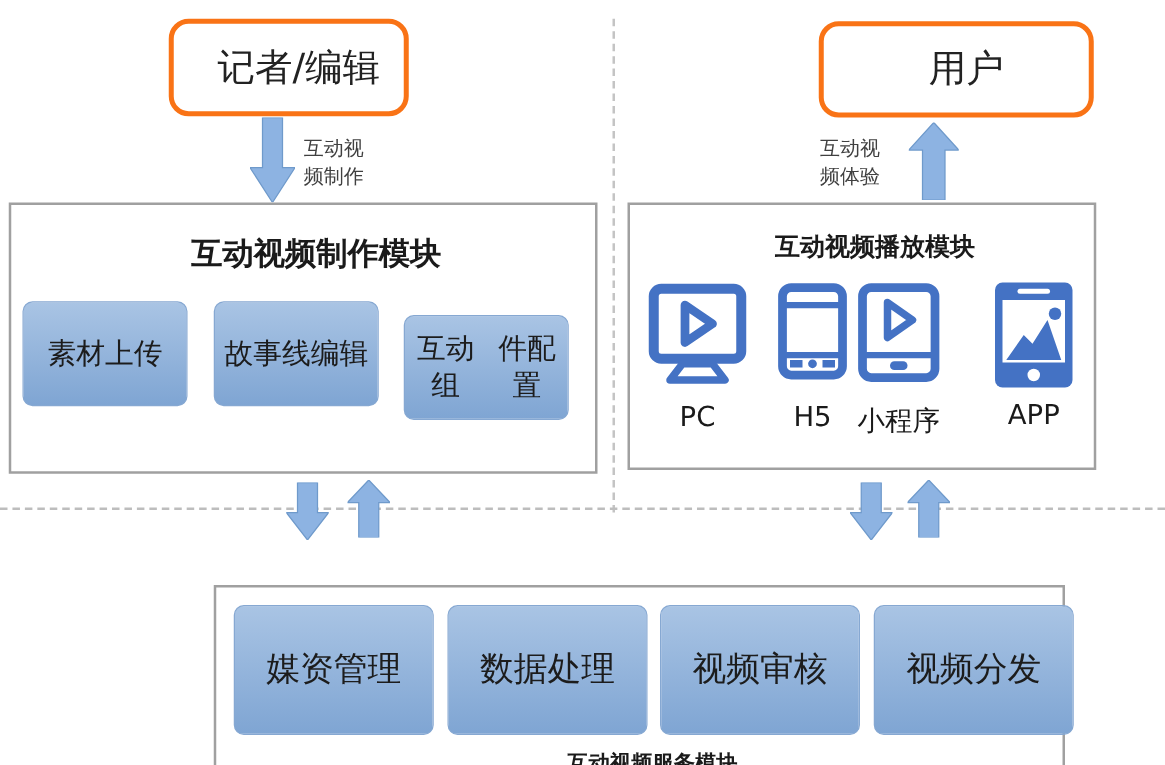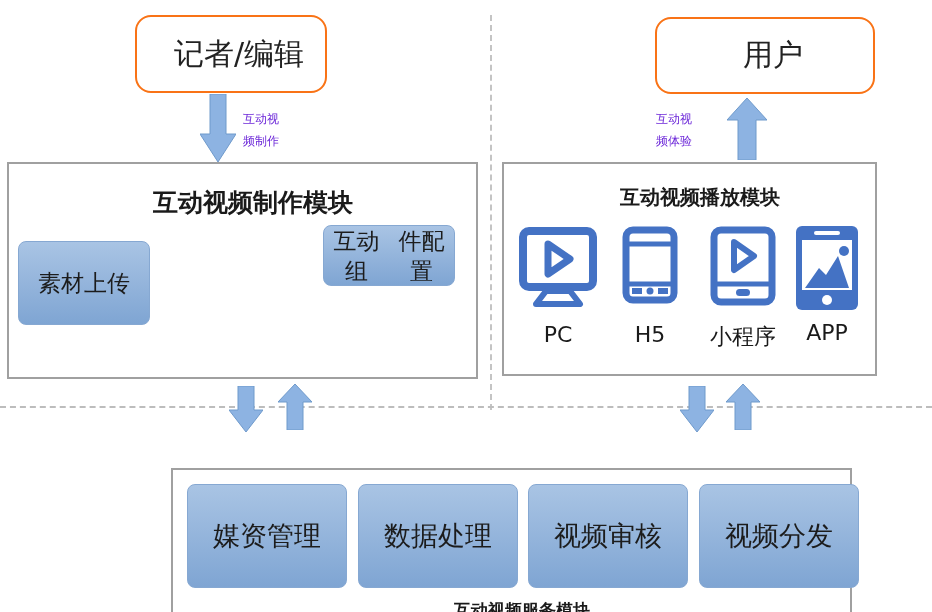--- a/index.html
+++ b/index.html
@@ -1,21 +1,21 @@
 <!DOCTYPE html>
 <html><head>
   <meta charset="utf-8">
   <style>
     html, body { margin: 0; padding: 0; background: #ffffff; }
     body { width: 932px; height: 612px; position: relative; overflow: hidden;
            font-family: "DejaVu Sans", "Liberation Sans", sans-serif; color: #1a1a1a; }
     .abs { position: absolute; }
 
     
-    .actor { position: absolute; border: 2px solid #f97316; border-radius: 16px; background: #fff;
+    .actor { position: absolute; border: 4px solid #f97316; border-radius: 16px; background: #fff;
              display: flex; align-items: center; justify-content: center; font-size: 30px; color: #222; box-sizing: border-box; padding-left: 16px; }
     #actor-editor { left: 135px; top: 15px; width: 192px; height: 78px; }
     #actor-user   { left: 655px; top: 17px; width: 220px; height: 77px; }
 
     
     .panel { position: absolute; border: 2px solid #a0a0a0; background: #fff; box-sizing: border-box; }
     #panel-production { left: 7px; top: 162px; width: 471px; height: 217px; }
     #panel-playback   { left: 502px; top: 162px; width: 375px; height: 214px; }
     #panel-service    { left: 171px; top: 456px; width: 681px; height: 162px; margin-top: 12px; }
 
@@ -31,21 +31,21 @@
     .tile.big { font-size: 27px; }
 
     
     .platform { position: absolute; top: 62px; display: flex; flex-direction: column; align-items: center; }
     .platform svg { display: block; }
     .platform-label { margin-top: 12px; font-size: 22px; color: #1a1a1a; }
 
     
     .arrow svg { display: block; }
 
-    .flow-label { position: absolute; font-size: 12px; line-height: 22px; color: #6d28d9; }
+    .flow-label { position: absolute; font-size: 16px; line-height: 22px; color: #404040; }
 
     .divider-v { position: absolute; left: 490px; top: 15px; width: 0; height: 395px; border-left: 2px dashed #c4c4c4; }
     .divider-h { position: absolute; left: 0; top: 406px; width: 932px; height: 0; border-top: 2px dashed #bdbdbd; }
   </style>
 </head>
 <body>
 
 <div class="divider-v"></div>
 <div class="divider-h"></div>
 
@@ -71,21 +71,25 @@
   <div>互动视</div>
   <div>频体验</div>
 </div>
 
 <div class="panel" id="panel-production">
   <div class="panel-title">互动视频制作模块</div>
   <div class="tile" style="left:9px; top:77px; width:132px; height:84px;">
     <span>素材</span>
     <span>上传</span>
   </div>
-  <div class="tile" style="left:314px; top:61px; width:132px; height:61px;">
+  <div class="tile" style="left:162px; top:77px; width:132px; height:84px;">
+    <span>故事线</span>
+    <span>编辑</span>
+  </div>
+  <div class="tile" style="left:314px; top:88px; width:132px; height:84px;">
     <span>互动组</span>
     <span>件配置</span>
   </div>
 </div>
 
 <div class="panel" id="panel-playback">
   <div class="panel-title">互动视频播放模块</div>
 
   <div class="platform" style="left:14px;align-items:center;">
     <svg width="80" height="84" viewBox="0 0 80 84">
@@ -101,21 +105,21 @@
       <rect x="4" y="4" width="48" height="70" rx="7" fill="none" stroke="#4472c4" stroke-width="7"></rect>
       <line x1="4" y1="18" x2="52" y2="18" stroke="#4472c4" stroke-width="5"></line>
       <line x1="4" y1="58" x2="52" y2="58" stroke="#4472c4" stroke-width="5"></line>
       <rect x="10" y="62" width="10" height="6" fill="#4472c4"></rect>
       <circle cx="28" cy="65" r="3.5" fill="#4472c4"></circle>
       <rect x="36" y="62" width="10" height="6" fill="#4472c4"></rect>
     </svg>
     <div class="platform-label">H5</div>
   </div>
 
-  <div class="platform" style="left:204px;justify-content:center;">
+  <div class="platform" style="left:180px;justify-content:center;">
     <svg width="70" height="84" viewBox="0 0 70 84">
       <rect x="6" y="4" width="58" height="72" rx="7" fill="none" stroke="#4472c4" stroke-width="7"></rect>
       <line x1="6" y1="58" x2="64" y2="58" stroke="#4472c4" stroke-width="5"></line>
       <rect x="28" y="63" width="14" height="7" rx="3.5" fill="#4472c4"></rect>
       <polygon points="26,16 46,30 26,44" fill="none" stroke="#4472c4" stroke-width="6" stroke-linejoin="round"></polygon>
     </svg>
     <div class="platform-label">小程序</div>
   </div>
 
   <div class="platform" style="left:290px; top:60px;">

